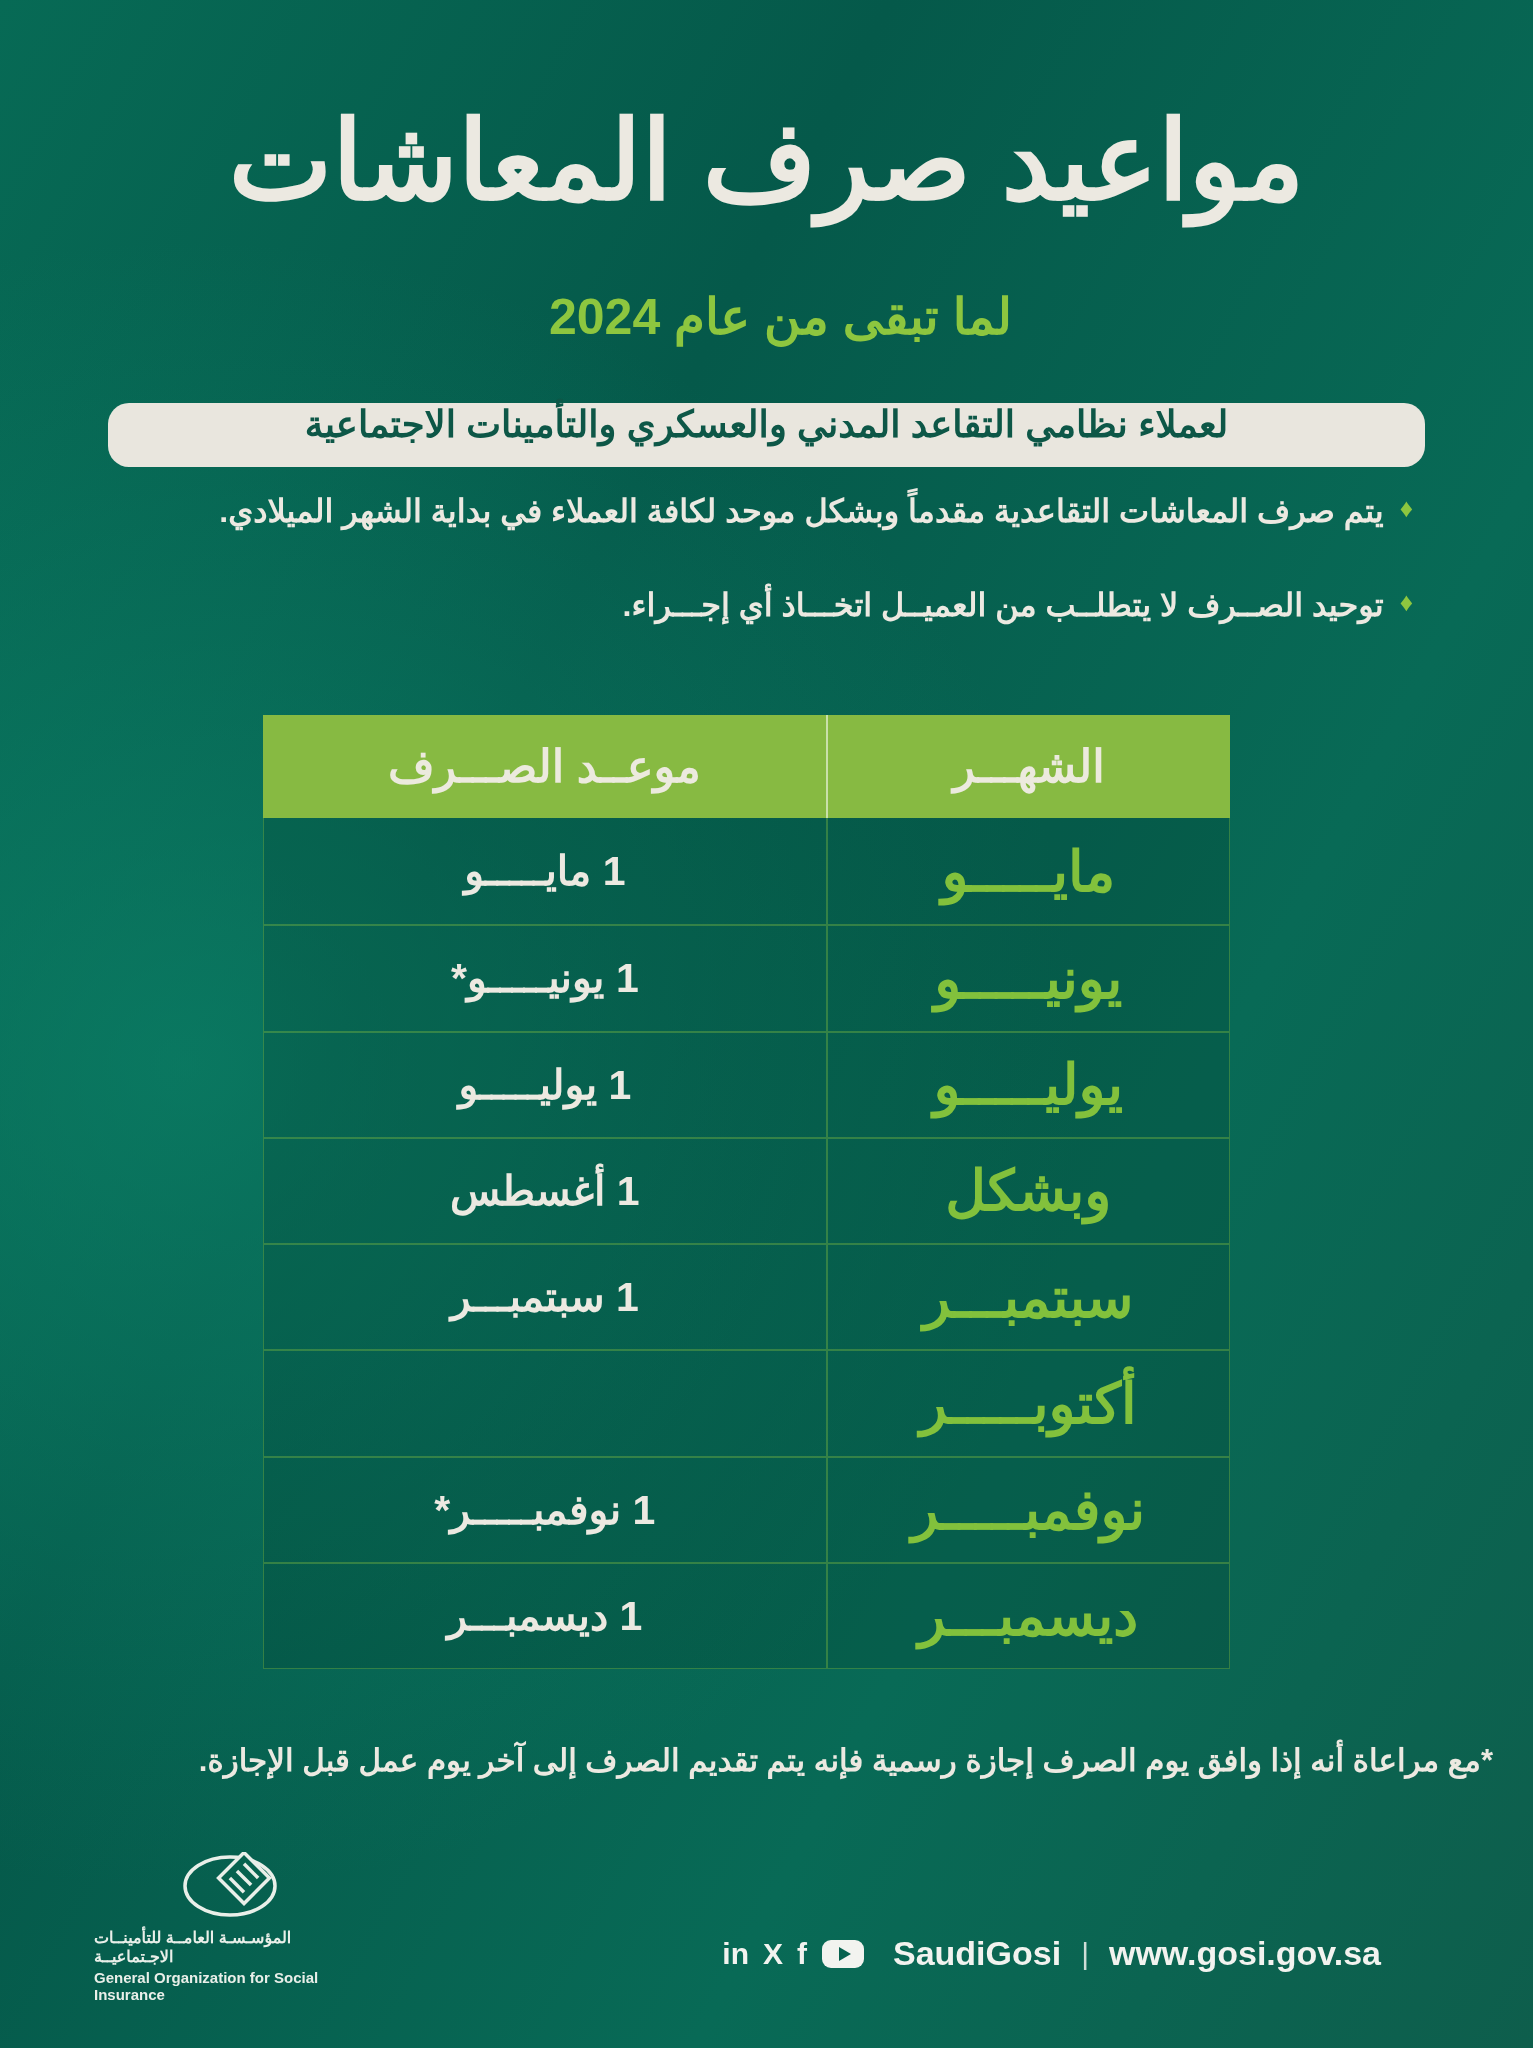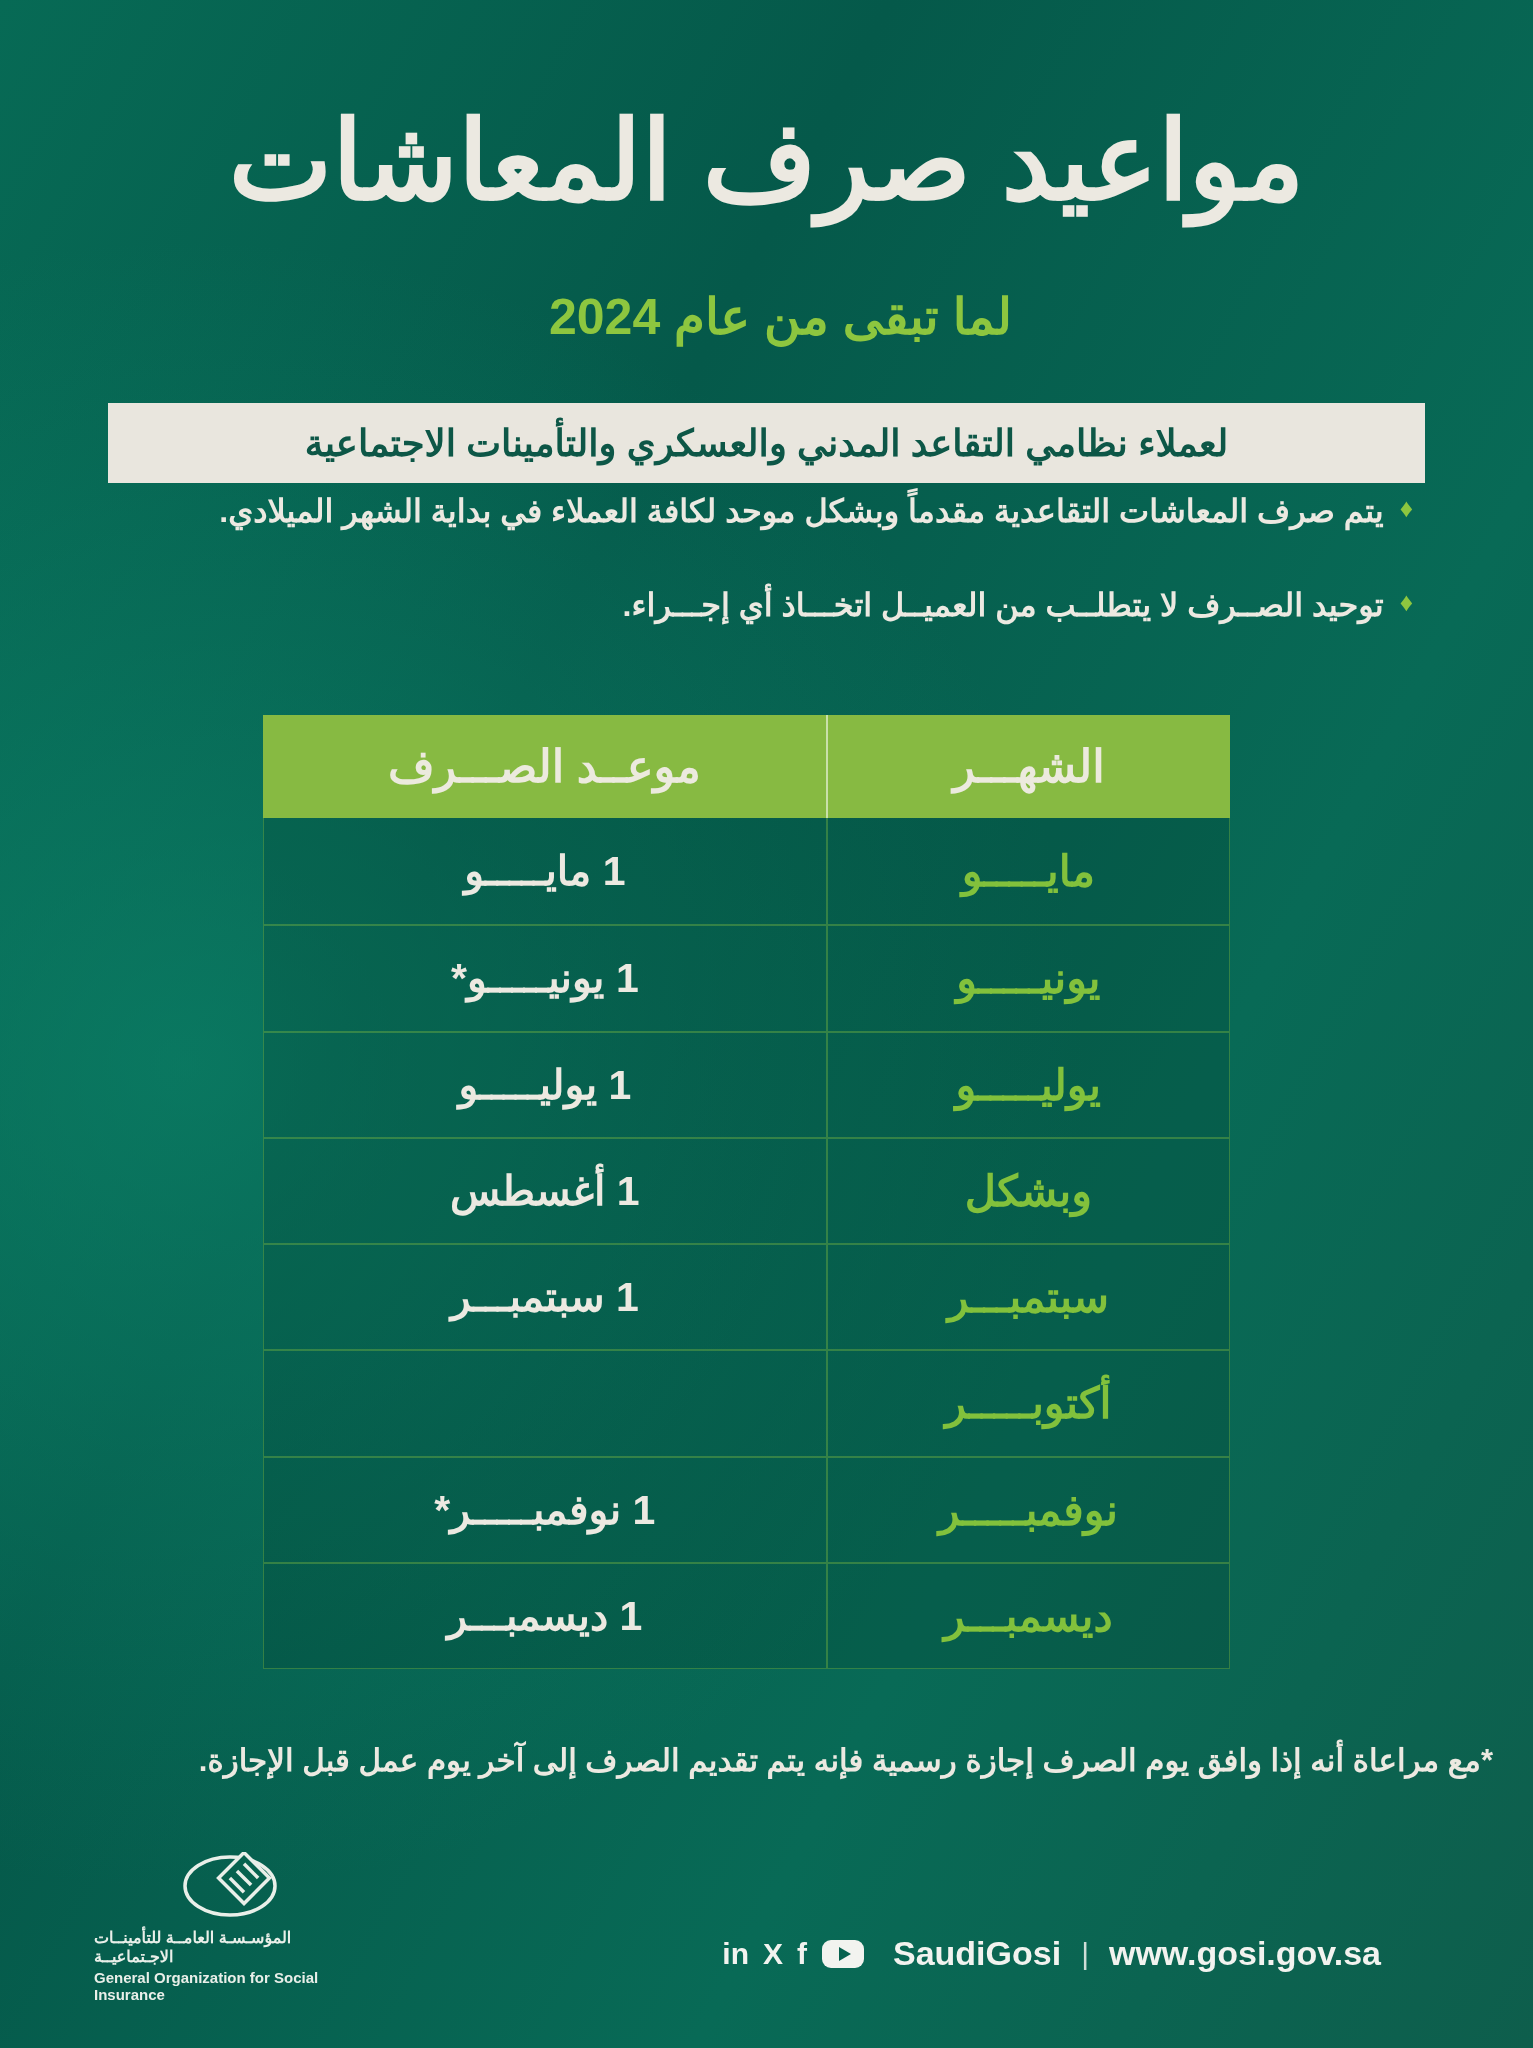--- a/index.html
+++ b/index.html
@@ -12,23 +12,23 @@
   }
   .title{
     position:absolute;top:78px;left:0;right:0;text-align:center;
     color:#ece9e1;font-size:110px;font-weight:bold;letter-spacing:-1px;line-height:1.5;
   }
   .subtitle{
     position:absolute;top:288px;left:0;right:0;text-align:center;
     color:#8dc63f;font-size:50px;font-weight:bold;padding-left:28px;
   }
   .banner{
-    position:absolute;top:403px;left:108px;right:108px;height:80px;
+    position:absolute;top:403px;left:108px;right:108px;height:64px;
     background:#e9e6de;color:#0d5747;font-size:37px;font-weight:bold;
-    display:flex;align-items:center;justify-content:center;
+    display:flex;align-items:flex-start;justify-content:center;border-radius:21px;
   }
   .notes{position:absolute;top:484px;right:120px;left:30px;}
   .note{
     display:flex;align-items:flex-start;gap:16px;margin-bottom:40px;
     color:#ece9e1;font-size:32px;font-weight:bold;white-space:nowrap;line-height:1.7;
   }
   .diamond{color:#8dc63f;font-size:26px;line-height:1.9;}
   .table{position:absolute;top:715px;right:303px;width:967px;}
   .t-header{
     height:103px;background:#87ba42;display:grid;grid-template-columns:41.8% 58.2%;
@@ -40,21 +40,21 @@
   .t-header .month-col{border-left:2px solid rgba(255,255,255,0.55);}
   .t-body{
     height:850px;display:grid;grid-template-rows:repeat(8,1fr);
     background:rgba(0,45,36,0.18);
     border:1px solid rgba(141,198,63,0.35);border-top:none;
   }
   .t-row{display:grid;grid-template-columns:41.8% 58.2%;}
   .t-row + .t-row{border-top:2px solid rgba(141,198,63,0.35);}
   .t-row .cell{display:flex;align-items:center;justify-content:center;}
   .t-row .month-cell{
-    color:#82c13c;font-size:43px;font-weight:bold;
+    color:#82c13c;font-size:56px;font-weight:bold;
     border-left:2px solid rgba(141,198,63,0.35);
   }
   .t-row .date-cell{color:#ece9e1;font-size:41px;font-weight:bold;}
   .footnote{
     position:absolute;top:1742px;left:40px;right:40px;
     color:#ece9e1;font-size:31px;font-weight:bold;
   }
   .brand{
     position:absolute;top:1852px;left:94px;width:276px;text-align:left;color:#e9efe9;
   }

